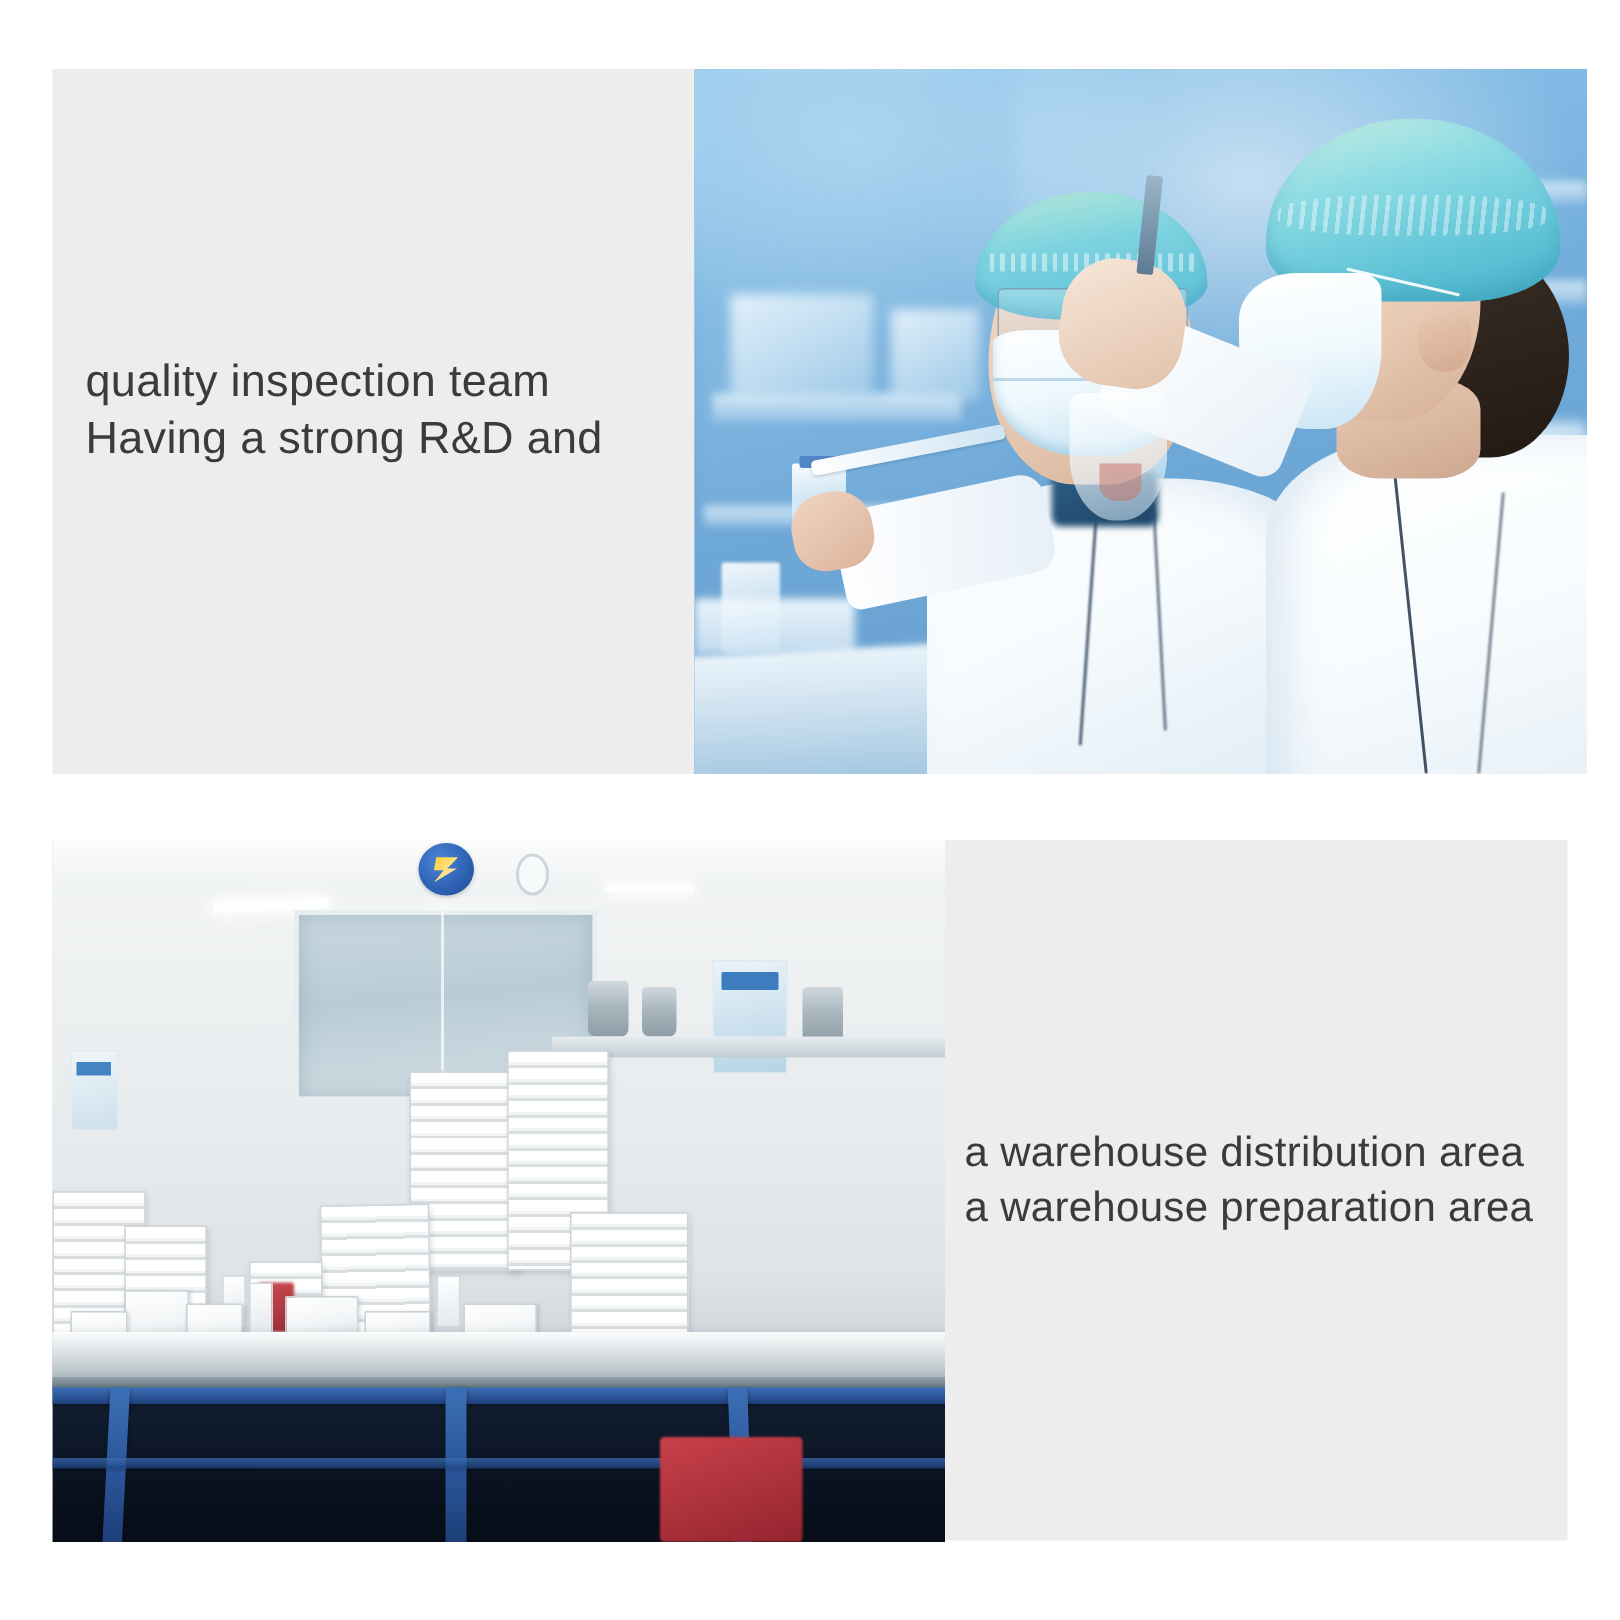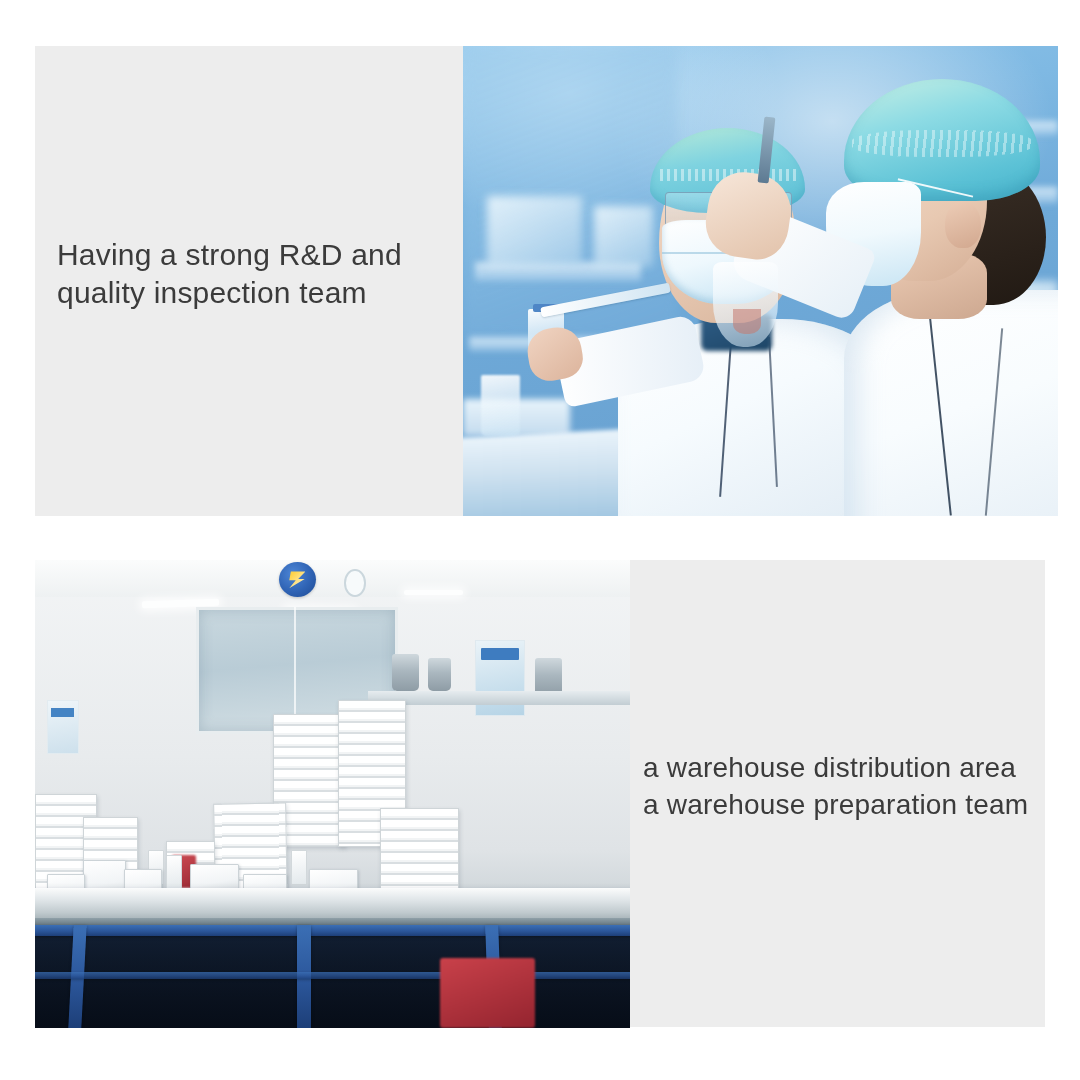--- a/index.html
+++ b/index.html
@@ -538,22 +538,22 @@
   .pk-tube.u3 { left: 43%; top: 62%; }
 </style>
 </head>
 <body>
 
 <section id="top-section">
 
   <div id="top-gray-panel" class="panel"></div>
 
   <div id="top-caption">
+    <span class="line">quality inspection team</span>
     <span class="line">Having a strong R&amp;D and</span>
-    <span class="line">quality inspection team</span>
   </div>
 
   <figure id="top-photo" style="margin:0;">
     <div class="photo-inner">
       <div class="lab-bg"></div>
       <div class="lab-wallpanel"></div>
 
       <div class="lab-shelf s1"></div>
       <div class="lab-shelf s2"></div>
       <div class="lab-shelf s3"></div>
@@ -603,21 +603,21 @@
   </figure>
 
 </section>
 
 <section id="bottom-section">
 
   <div id="bottom-gray-panel" class="panel"></div>
 
   <div id="bottom-caption">
     <span class="line">a warehouse distribution area</span>
-    <span class="line">a warehouse preparation team</span>
+    <span class="line">a warehouse preparation area</span>
   </div>
 
   <figure id="bottom-photo" style="margin:0;">
     <div class="photo-inner">
       <div class="pk-bg"></div>
       <div class="pk-wall-right"></div>
       <div class="pk-ceiling"></div>
 
       <div class="pk-light l1"></div>
       <div class="pk-light l2"></div>

